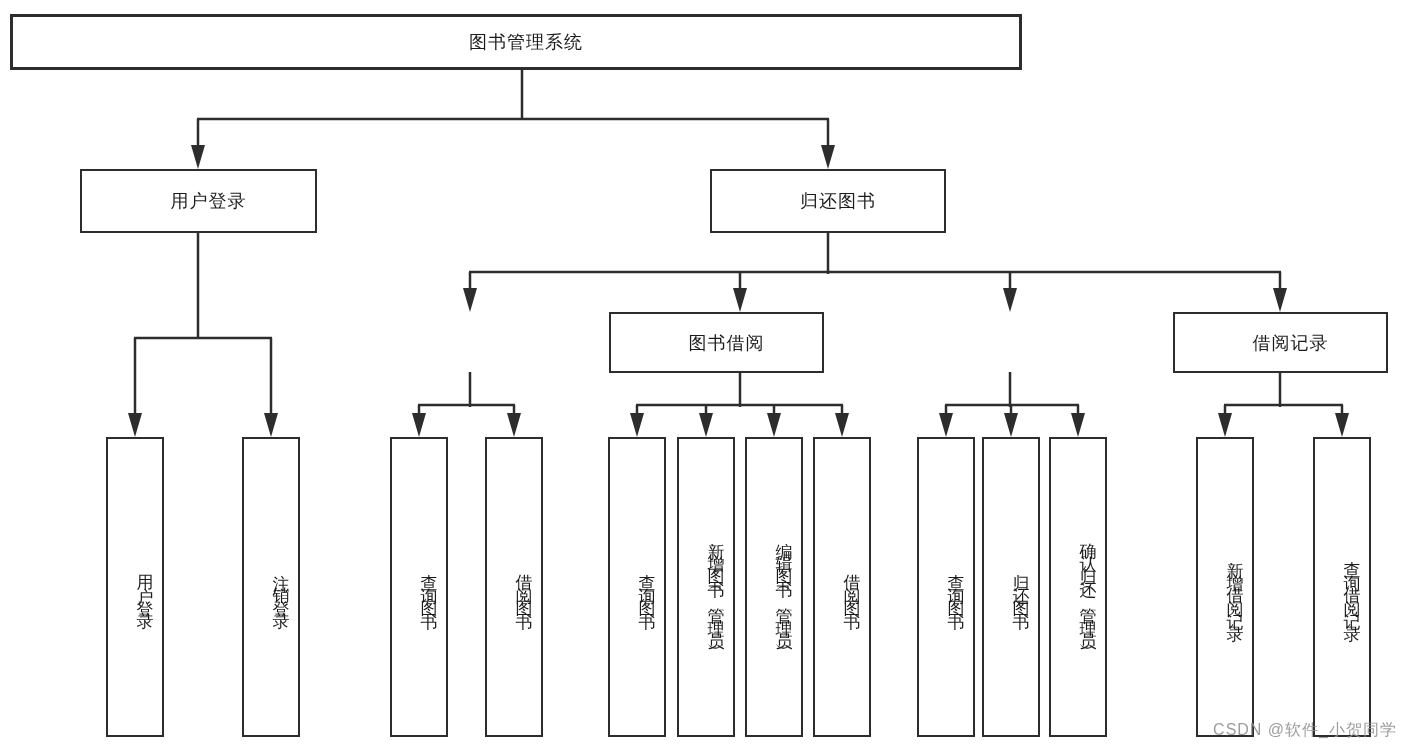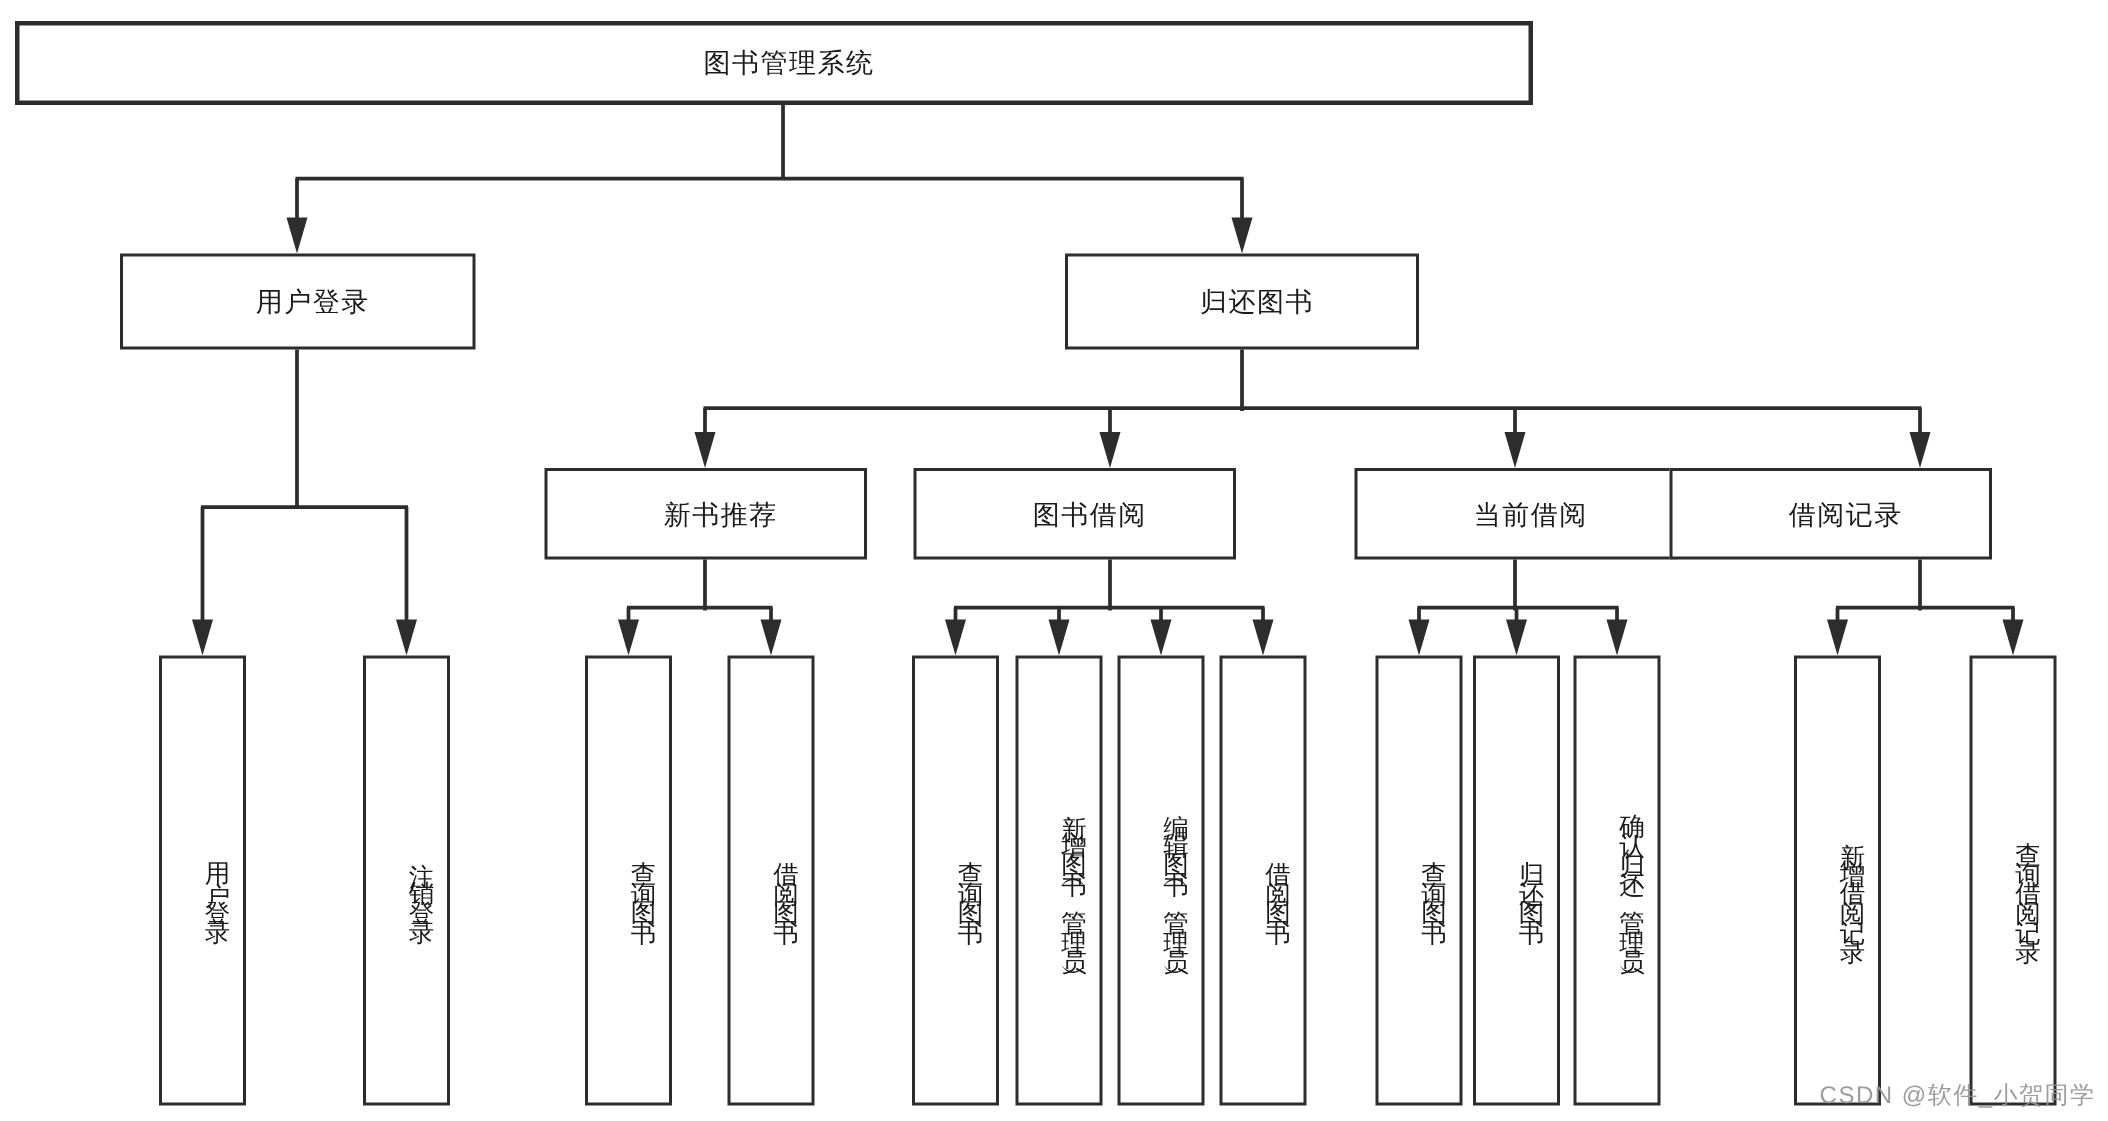--- a/index.html
+++ b/index.html
@@ -121,30 +121,24 @@
     <span class="hlbl">图书管理系统</span>
   </div>
 
   <div class="box" style="left:80px; top:169px; width:237px; height:64px;">
     <span class="hlbl">用户登录</span>
   </div>
   <div class="box" style="left:710px; top:169px; width:236px; height:64px;">
     <span class="hlbl">归还图书</span>
   </div>
 
-  <div class="box" style="left:363px; top:312px; width:215px; height:61px;">
-    <span class="hlbl">新书推荐</span>
-  </div>
   <div class="box" style="left:609px; top:312px; width:215px; height:61px;">
     <span class="hlbl">图书借阅</span>
   </div>
-  <div class="box" style="left:903px; top:312px; width:215px; height:61px;">
-    <span class="hlbl">当前借阅</span>
-  </div>
-  <div class="box" style="left:1113px; top:312px; width:215px; height:61px;">
+  <div class="box" style="left:1173px; top:312px; width:215px; height:61px;">
     <span class="hlbl">借阅记录</span>
   </div>
 
   <div class="box leaf" style="left:106px;">
     <span class="vlbl">用户登录</span>
   </div>
   <div class="box leaf" style="left:242px;">
     <span class="vlbl">注销登录</span>
   </div>
 

